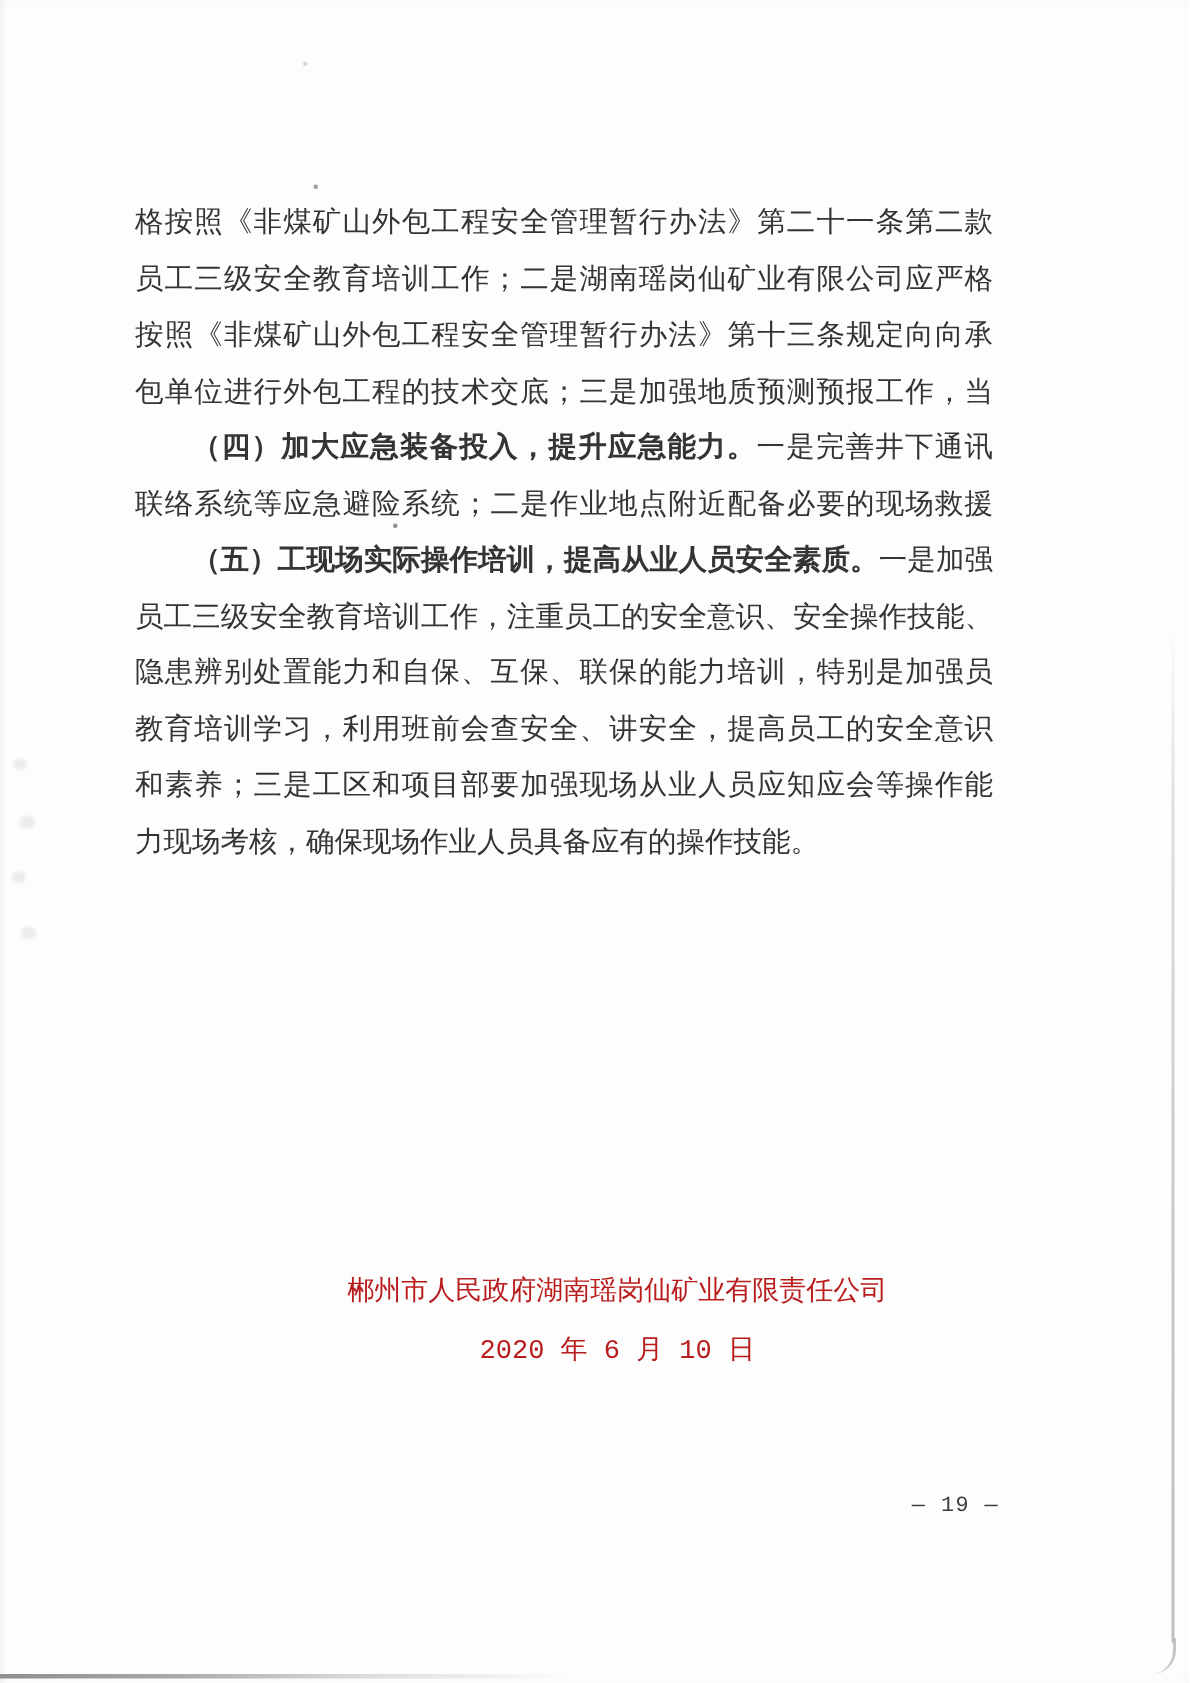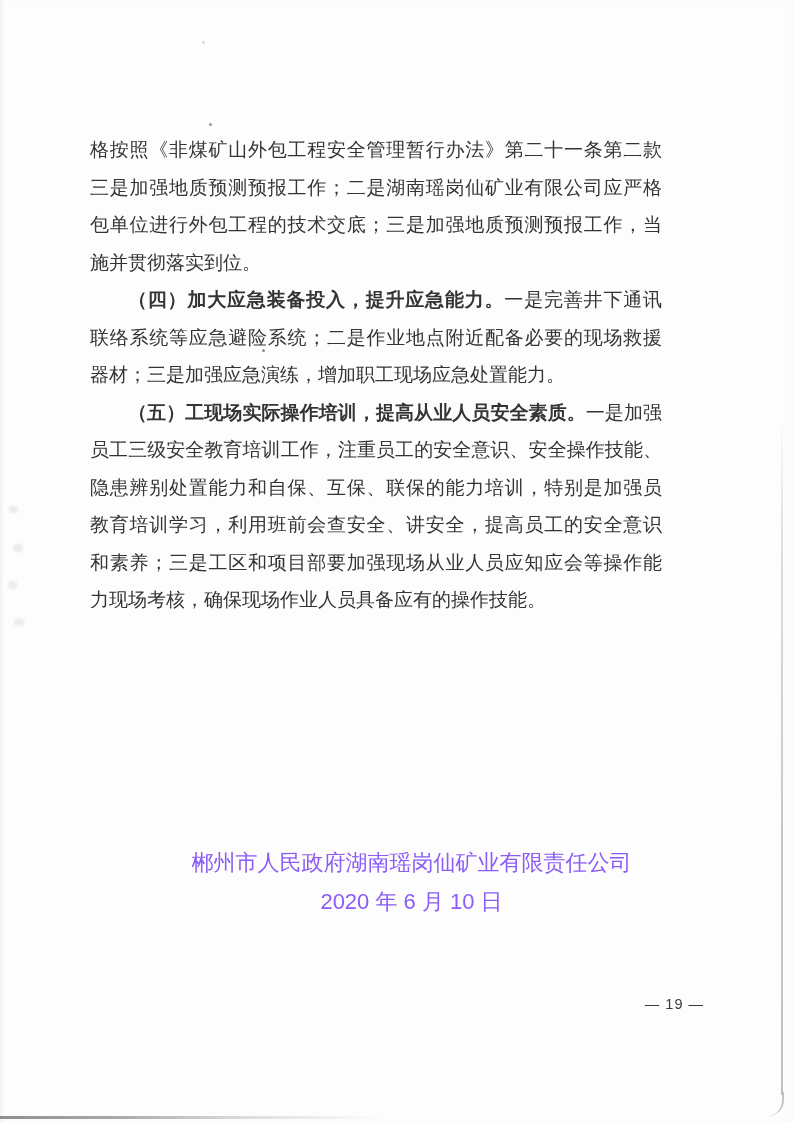--- a/index.html
+++ b/index.html
@@ -6,21 +6,21 @@
     margin: 0;
     padding: 0;
     background: #ffffff;
   }
   .page {
     position: relative;
     width: 793px;
     height: 1122px;
     background: #fdfdfd;
     overflow: hidden;
-    font-family: Liberation Sans, sans-serif;
+    font-family: Liberation Mono, monospace;
     color: #333333;
     box-shadow: inset 0 0 10px rgba(0,0,0,0.02);
   }
   
   .doc-body {
     position: absolute;
     left: 90px;
     top: 131px;
     width: 572px;
     font-size: 19px;
@@ -48,38 +48,37 @@
   .line .bold-seg {
     font-weight: 700;
   }
   
   .signature {
     position: absolute;
     left: 30px;
     top: 843px;
     width: 763px;
     text-align: center;
-    font-size: 22px;
+    font-size: 18px;
     line-height: 39px;
-    color: #8b5cf6;
+    color: #b91c1c;
   }
   .signature .sig-line {
     height: 39px;
   }
   
   .page-number {
     position: absolute;
     left: 602px;
     top: 996px;
     width: 70px;
     font-size: 14.5px;
     color: #3a3a3a;
     letter-spacing: 1px;
-    text-align: right;
-    margin-left: 32px;
+    text-align: center;
   }
   
   .artifact { position: absolute; pointer-events: none; }
   .edge-line-right {
     left: 781px; top: 415px;
     width: 2px; height: 680px;
     background: linear-gradient(to bottom,
       rgba(200,200,200,0) 0%,
       rgba(198,198,198,0.55) 18%,
       rgba(190,190,190,0.85) 60%,
@@ -115,27 +114,26 @@
     background: linear-gradient(to right, rgba(0,0,0,0.04), rgba(0,0,0,0));
   }
 </style>
 </head>
 <body>
 
 <div class="page">
 
   <div class="doc-body">
     <div class="line full"><span>格按照《非煤矿山外包工程安全管理暂行办法》第二十一条第二款</span></div>
-    <div class="line full"><span>三是加强地质预测预报工作；二是湖南瑶岗仙矿业有限公司应严格</span></div>
+    <div class="line full"><span>员工三级安全教育培训工作；二是湖南瑶岗仙矿业有限公司应严格</span></div>
+    <div class="line full"><span>按照《非煤矿山外包工程安全管理暂行办法》第十三条规定向向承</span></div>
     <div class="line full"><span>包单位进行外包工程的技术交底；三是加强地质预测预报工作，当</span></div>
-    <div class="line last"><span>施并贯彻落实到位。</span></div>
 
     <div class="line full indent"><span class="bold-seg">（四）加大应急装备投入，提升应急能力。</span><span>一是完善井下通讯</span></div>
     <div class="line full"><span>联络系统等应急避险系统；二是作业地点附近配备必要的现场救援</span></div>
-    <div class="line last"><span>器材；三是加强应急演练，增加职工现场应急处置能力。</span></div>
 
     <div class="line full indent"><span class="bold-seg">（五）工现场实际操作培训，提高从业人员安全素质。</span><span>一是加强</span></div>
     <div class="line full"><span>员工三级安全教育培训工作，注重员工的安全意识、安全操作技能、</span></div>
     <div class="line full"><span>隐患辨别处置能力和自保、互保、联保的能力培训，特别是加强员</span></div>
     <div class="line full"><span>教育培训学习，利用班前会查安全、讲安全，提高员工的安全意识</span></div>
     <div class="line full"><span>和素养；三是工区和项目部要加强现场从业人员应知应会等操作能</span></div>
     <div class="line last"><span>力现场考核，确保现场作业人员具备应有的操作技能。</span></div>
   </div>
 
   <div class="signature">

